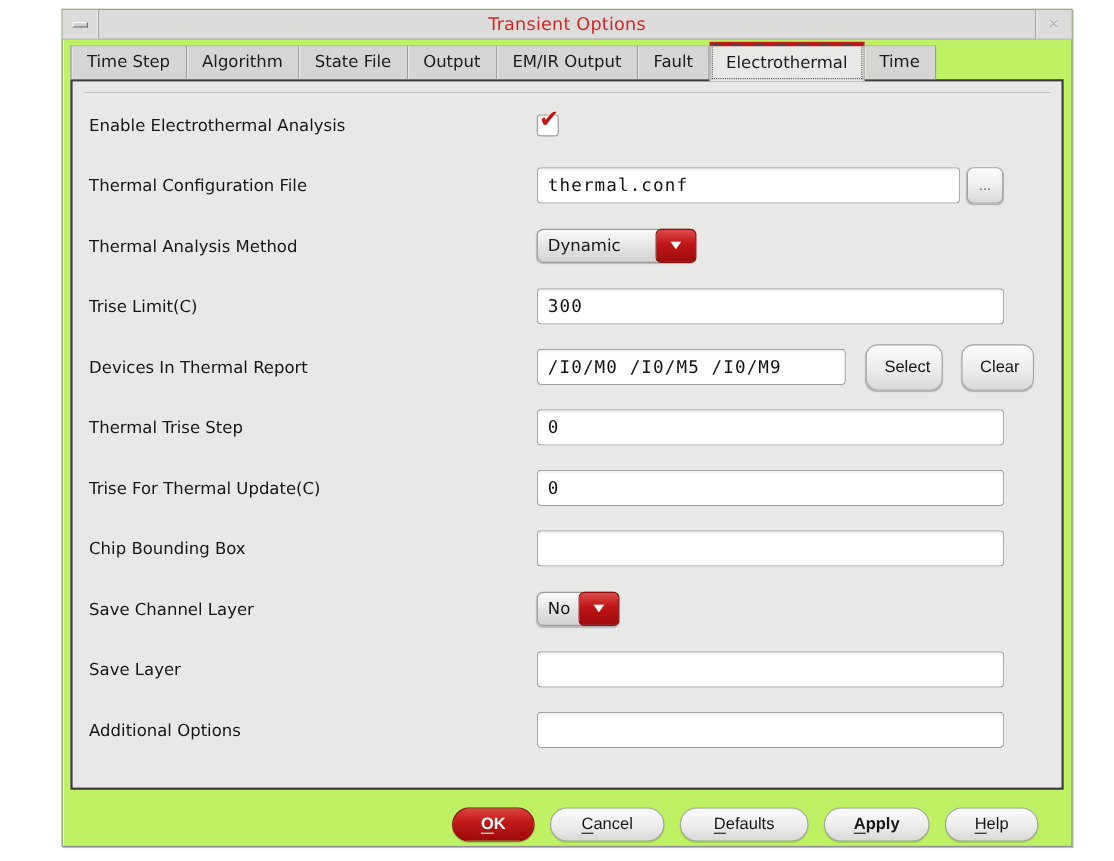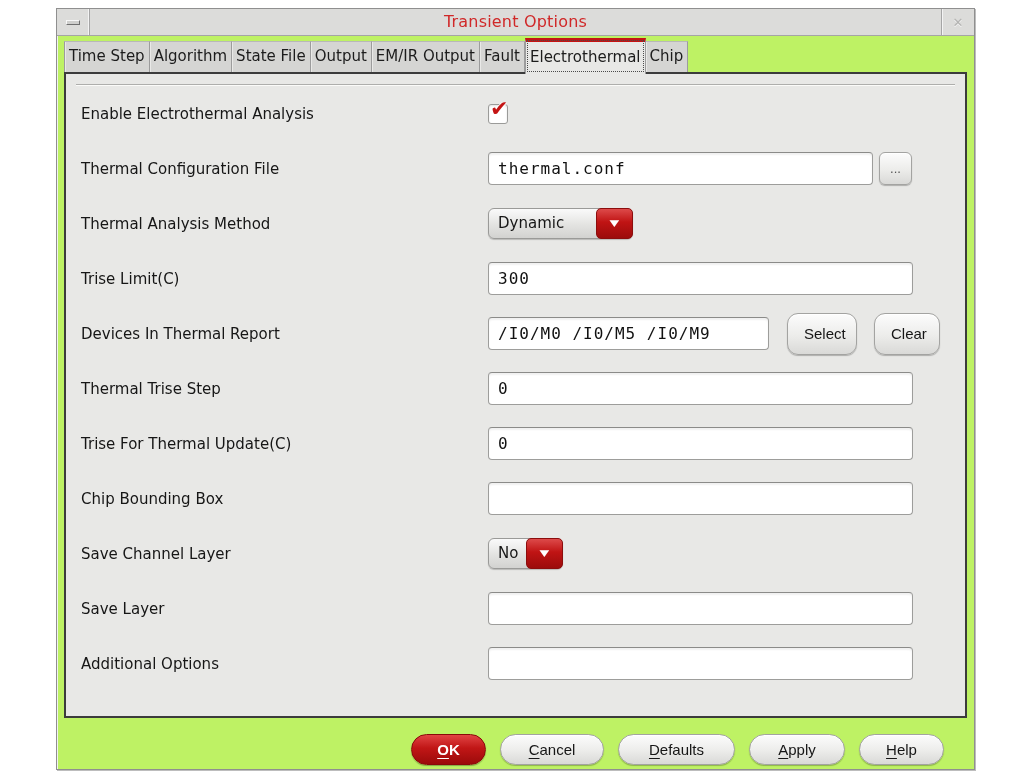--- a/index.html
+++ b/index.html
@@ -19,21 +19,21 @@
   .menu-dash { width: 14px; height: 5px; background: #cfcfcd;
     border: 1px solid; border-color: #f8f8f8 #6f6f6f #6f6f6f #f8f8f8; }
   .close-glyph { font-size: 13px; color: #b4b4b2; font-weight: bold;
     text-shadow: 0 1px 0 #f2f2f2; }
   .title { flex: 1; text-align: center; line-height: 26px; font-size: 16px;
     color: #d02828; letter-spacing: .2px; }
 
   
   .tabbar { display: flex; align-items: flex-end; height: 36px;
     margin: 2px 7px -2px 7px; position: relative; z-index: 2; }
-  .tab { height: 31px; margin-bottom: 2px; padding: 0 4px; font-size: 15px;
+  .tab { height: 31px; margin-bottom: 2px; padding: 0 14px; font-size: 15px;
     color: #1c1c1c; line-height: 29px; background: #d5d5d3; white-space: nowrap;
     border-top: 1px solid #b8b8b8; border-right: 1px solid #9c9c9c;
     box-shadow: inset 1px 0 0 #e9e9e7; cursor: default; }
   .tab:first-child { border-left: 1px solid #9c9c9c; }
   .tab.selected { height: 36px; margin-bottom: 0; background: #e8e8e6;
     border-top: 4px solid #c41414; border-left: 1px solid #9c9c9c;
     line-height: 30px; outline: 1px dotted #4a4a4a; outline-offset: -3px;
     position: relative; z-index: 3; }
   .tab-filler { flex: 1; }
 
@@ -84,21 +84,21 @@
 
   
   .buttonbar { position: absolute; right: 30px; bottom: 4px; display: flex; gap: 14px; }
   .pill { height: 31px; border-radius: 16px; font-size: 15px; line-height: 29px;
     text-align: center; }
   .pill .mn { text-decoration: underline; text-underline-offset: 3px; }
   .ok-btn { width: 75px; color: #ffffff; font-weight: bold;
     background: linear-gradient(#e14444, #c11616 45%, #9b0b0b);
     border: 1px solid #8a0a0a; box-shadow: 0 1px 1px rgba(0,0,0,.3); }
   .cancel-btn { width: 104px; } .defaults-btn { width: 117px; }
-  .apply-btn { width: 96px; } .help-btn { width: 85px; }
+  .apply-btn { width: 96px; font-weight: bold; } .help-btn { width: 85px; }
 </style>
 </head>
 <body>
 
 <div class="window">
 
   <div class="titlebar">
     <div class="tb-btn left">
       <span class="menu-dash"></span>
     </div>
@@ -109,21 +109,21 @@
   </div>
 
   <div class="tabbar">
     <div class="tab">Time Step</div>
     <div class="tab">Algorithm</div>
     <div class="tab">State File</div>
     <div class="tab">Output</div>
     <div class="tab">EM/IR Output</div>
     <div class="tab">Fault</div>
     <div class="tab selected">Electrothermal</div>
-    <div class="tab">Chip</div>
+    <div class="tab">Time</div>
     <div class="tab-filler"></div>
   </div>
 
   <div class="panel">
     <div class="groove"></div>
 
     <div class="form">
 
       <div class="row">
         <div class="flabel">Enable Electrothermal Analysis</div>

